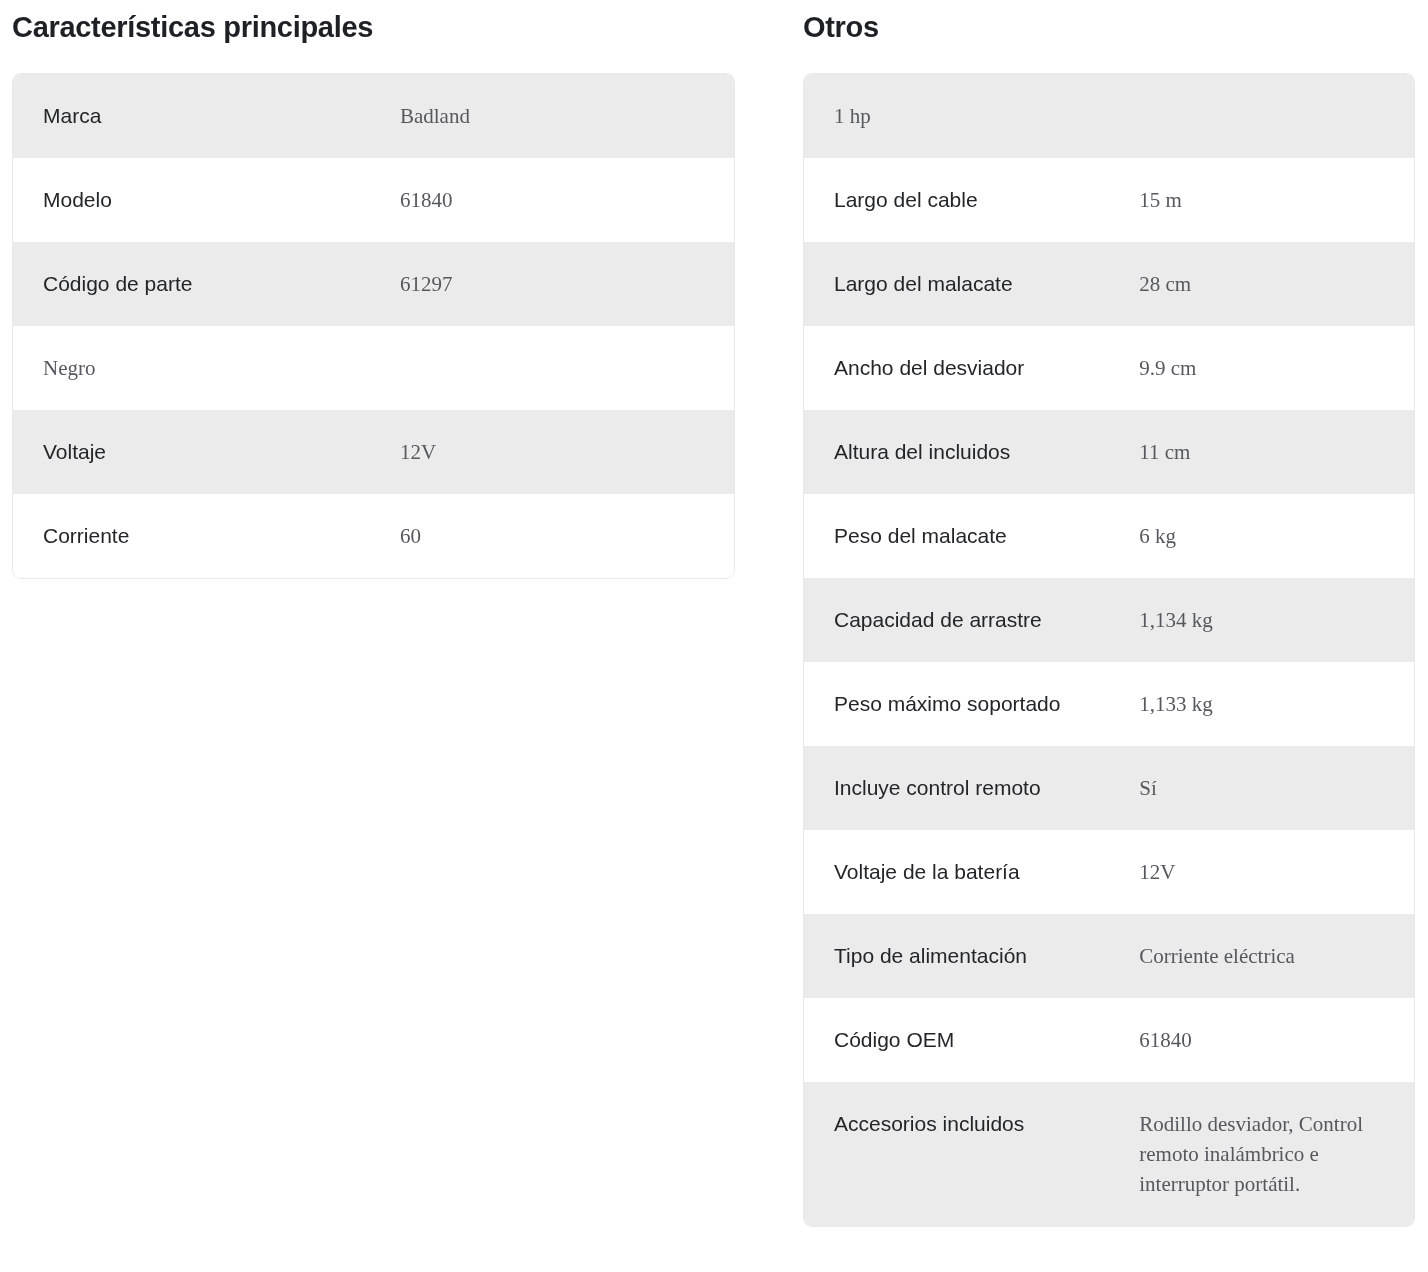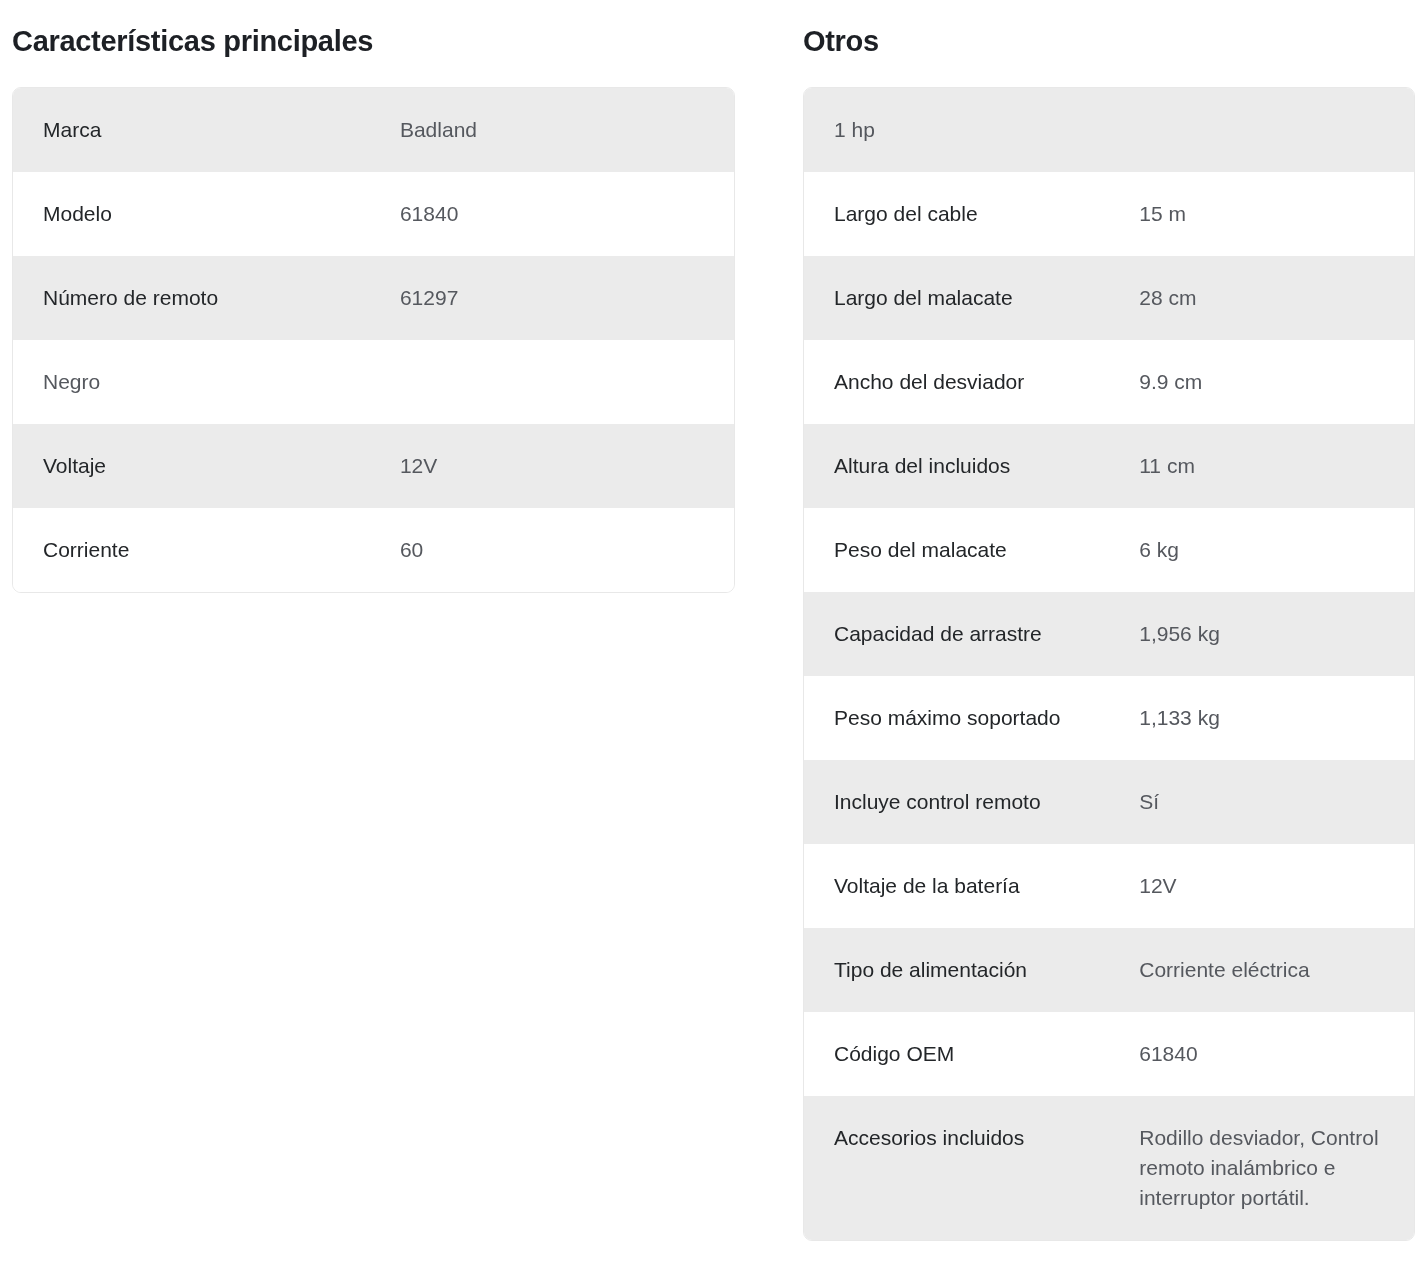--- a/index.html
+++ b/index.html
@@ -16,21 +16,21 @@
     margin: 0;
     padding: 0;
     background: var(--background);
     font-family: "Liberation Sans", sans-serif;
   }
   .page {
     width: 1406px;
     min-height: 1272px;
     display: flex;
     align-items: flex-start;
-    padding: 22px 11px 18px 12px;
+    padding: 8px 11px 18px 12px;
     gap: 68px;
     background: var(--background);
   }
   .column { flex: 0 0 auto; }
   .col-left  { width: 723px; }
   .col-right { width: 612px; }
   h2.section-title {
     margin: 0 0 27px 0;
     font-size: 29px;
     line-height: 38px;
@@ -59,41 +59,42 @@
     padding-right: 20px;
     font-weight: 400;
     color: var(--label-text);
   }
   .col-right .spec-label { flex-basis: 55.5%; }
   .spec-value {
     flex: 1 1 auto;
     max-width: 240px;
     color: var(--value-text);
     overflow-wrap: break-word;
+    font-family: Liberation Serif, serif;
   }
 </style>
 </head>
 <body>
 
 <div class="page">
   <section class="column col-left">
     <h2 class="section-title">Características principales</h2>
     <div class="spec-table">
   <div class="spec-row">
     <div class="spec-label">Marca</div>
     <div class="spec-value">Badland</div>
   </div>
 
   <div class="spec-row">
     <div class="spec-label">Modelo</div>
     <div class="spec-value">61840</div>
   </div>
 
   <div class="spec-row">
-    <div class="spec-label">Número de remoto</div>
+    <div class="spec-label">Código de parte</div>
     <div class="spec-value">61297</div>
   </div>
 
   <div class="spec-row">
     <div class="spec-value">Negro</div>
   </div>
 
   <div class="spec-row">
     <div class="spec-label">Voltaje</div>
     <div class="spec-value">12V</div>
@@ -132,21 +133,21 @@
     <div class="spec-value">11 cm</div>
   </div>
 
   <div class="spec-row">
     <div class="spec-label">Peso del malacate</div>
     <div class="spec-value">6 kg</div>
   </div>
 
   <div class="spec-row">
     <div class="spec-label">Capacidad de arrastre</div>
-    <div class="spec-value">1,956 kg</div>
+    <div class="spec-value">1,134 kg</div>
   </div>
 
   <div class="spec-row">
     <div class="spec-label">Peso máximo soportado</div>
     <div class="spec-value">1,133 kg</div>
   </div>
 
   <div class="spec-row">
     <div class="spec-label">Incluye control remoto</div>
     <div class="spec-value">Sí</div>

